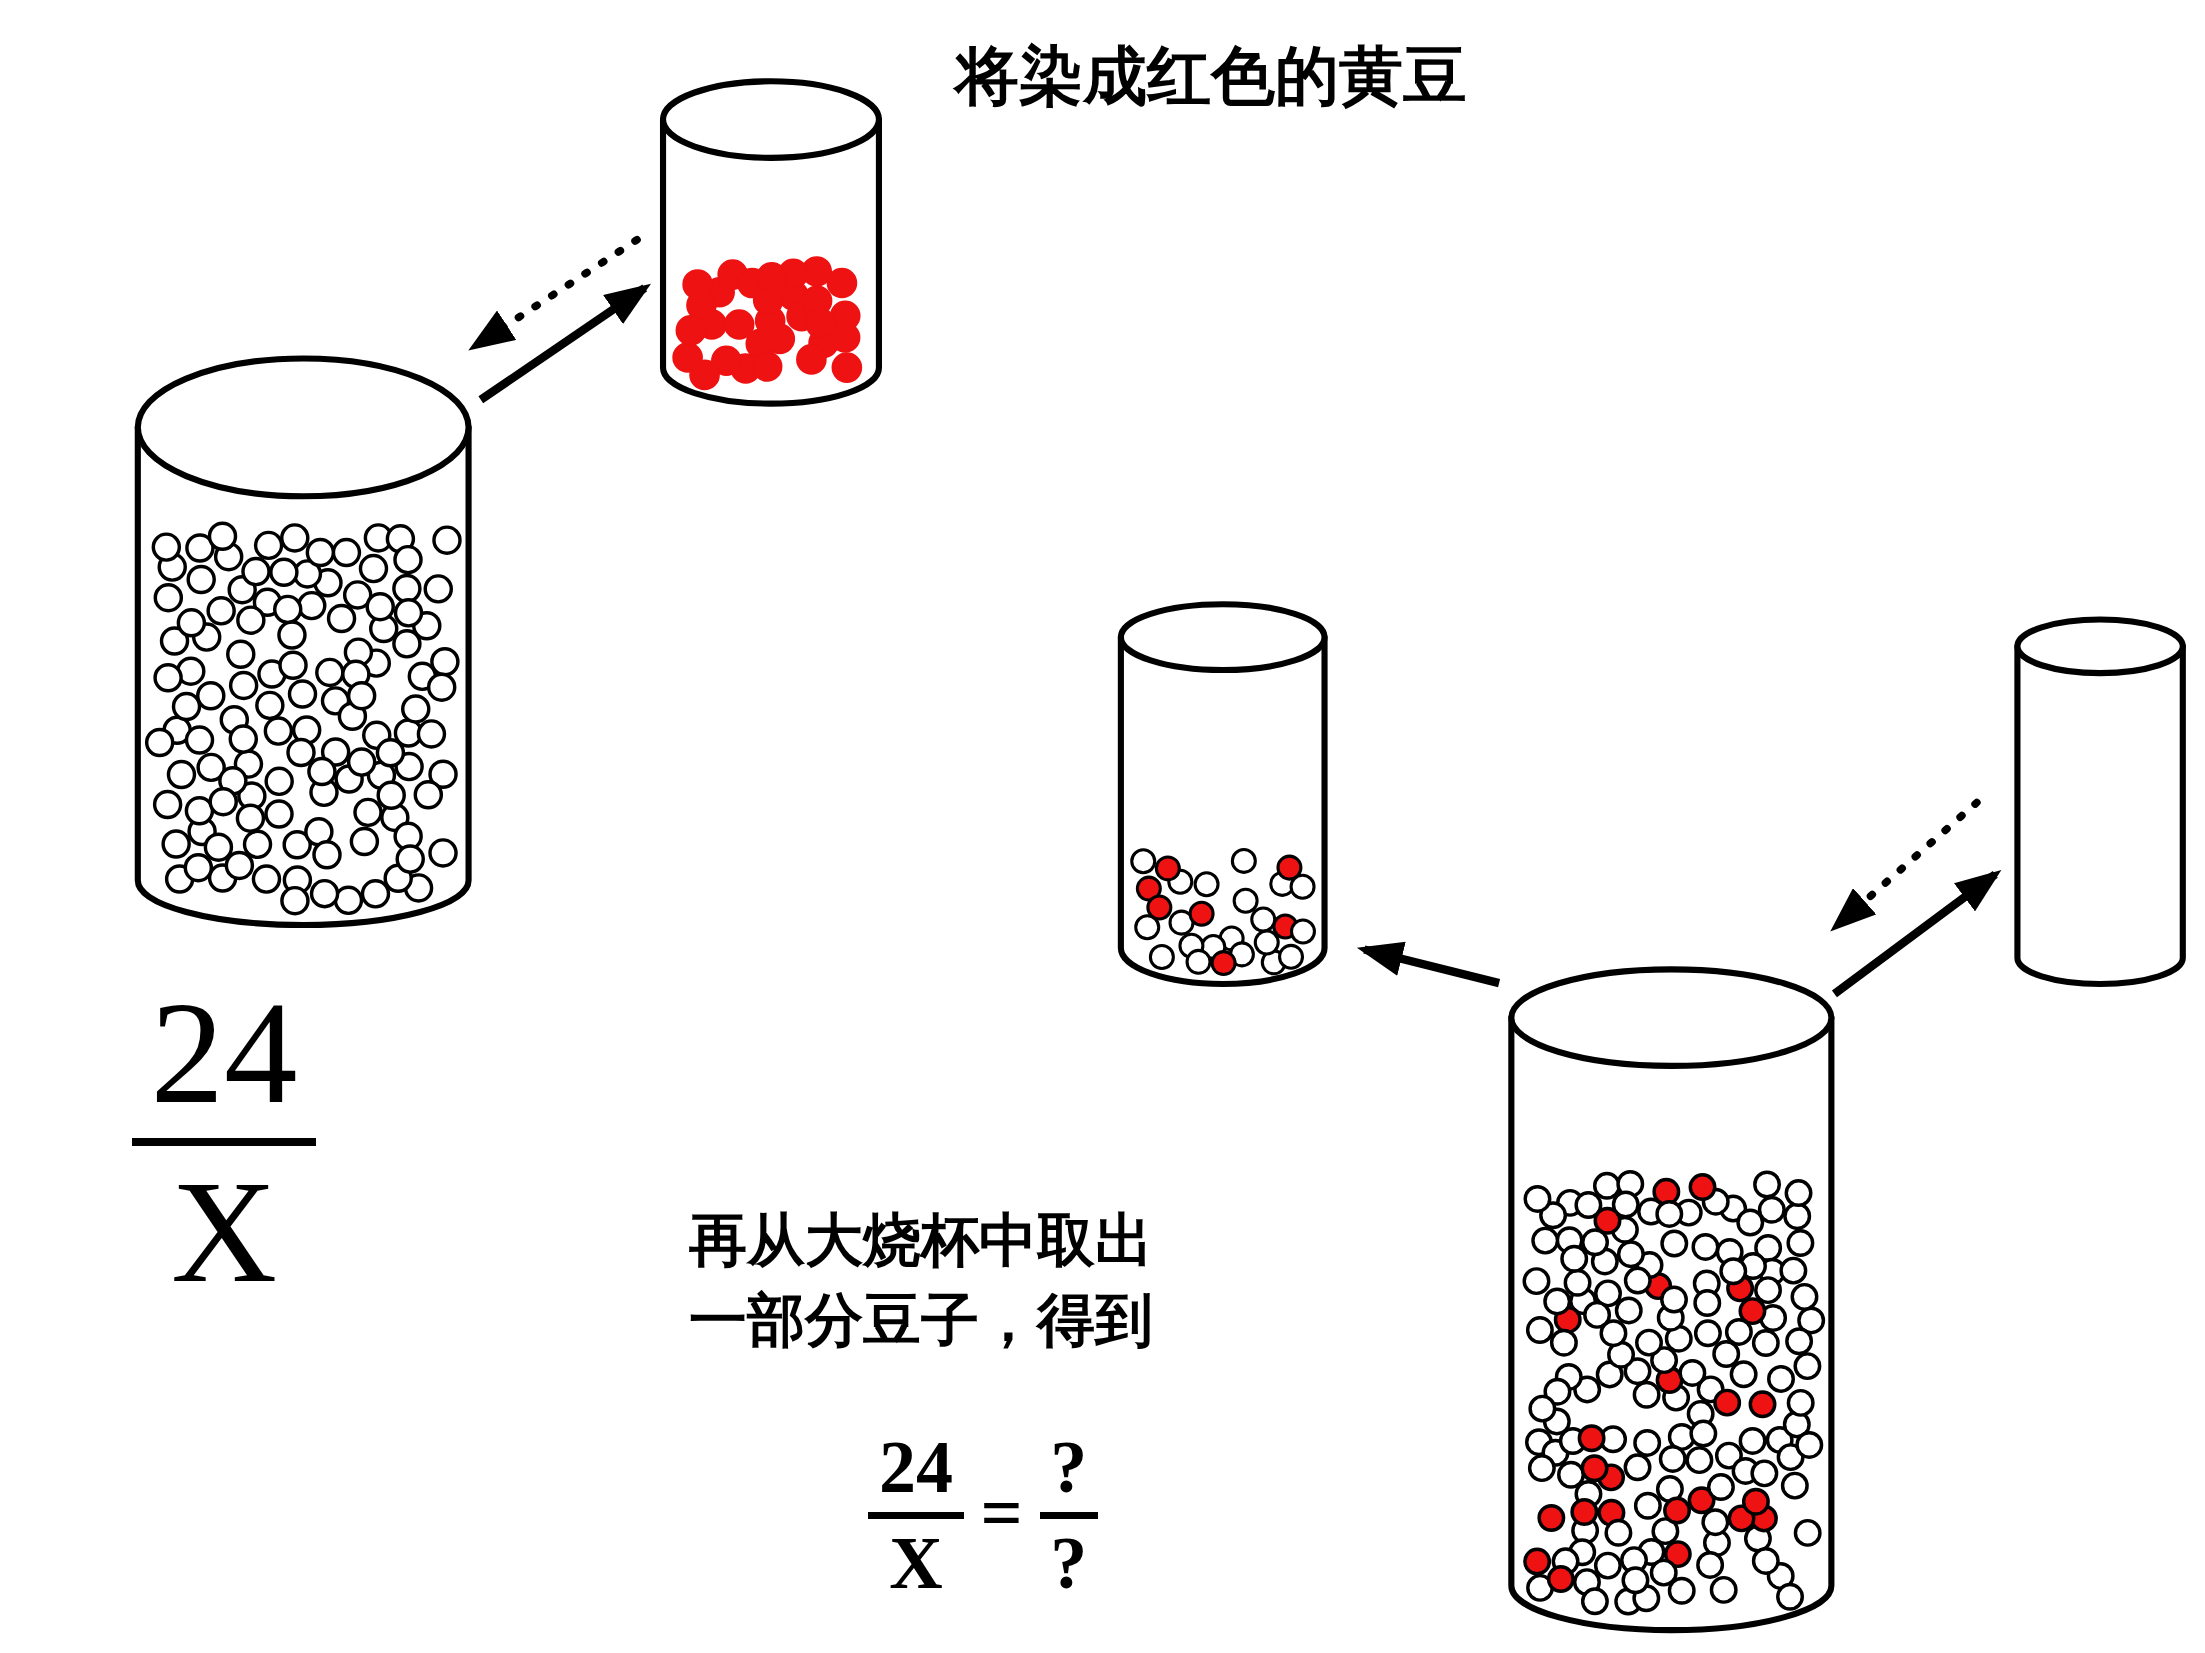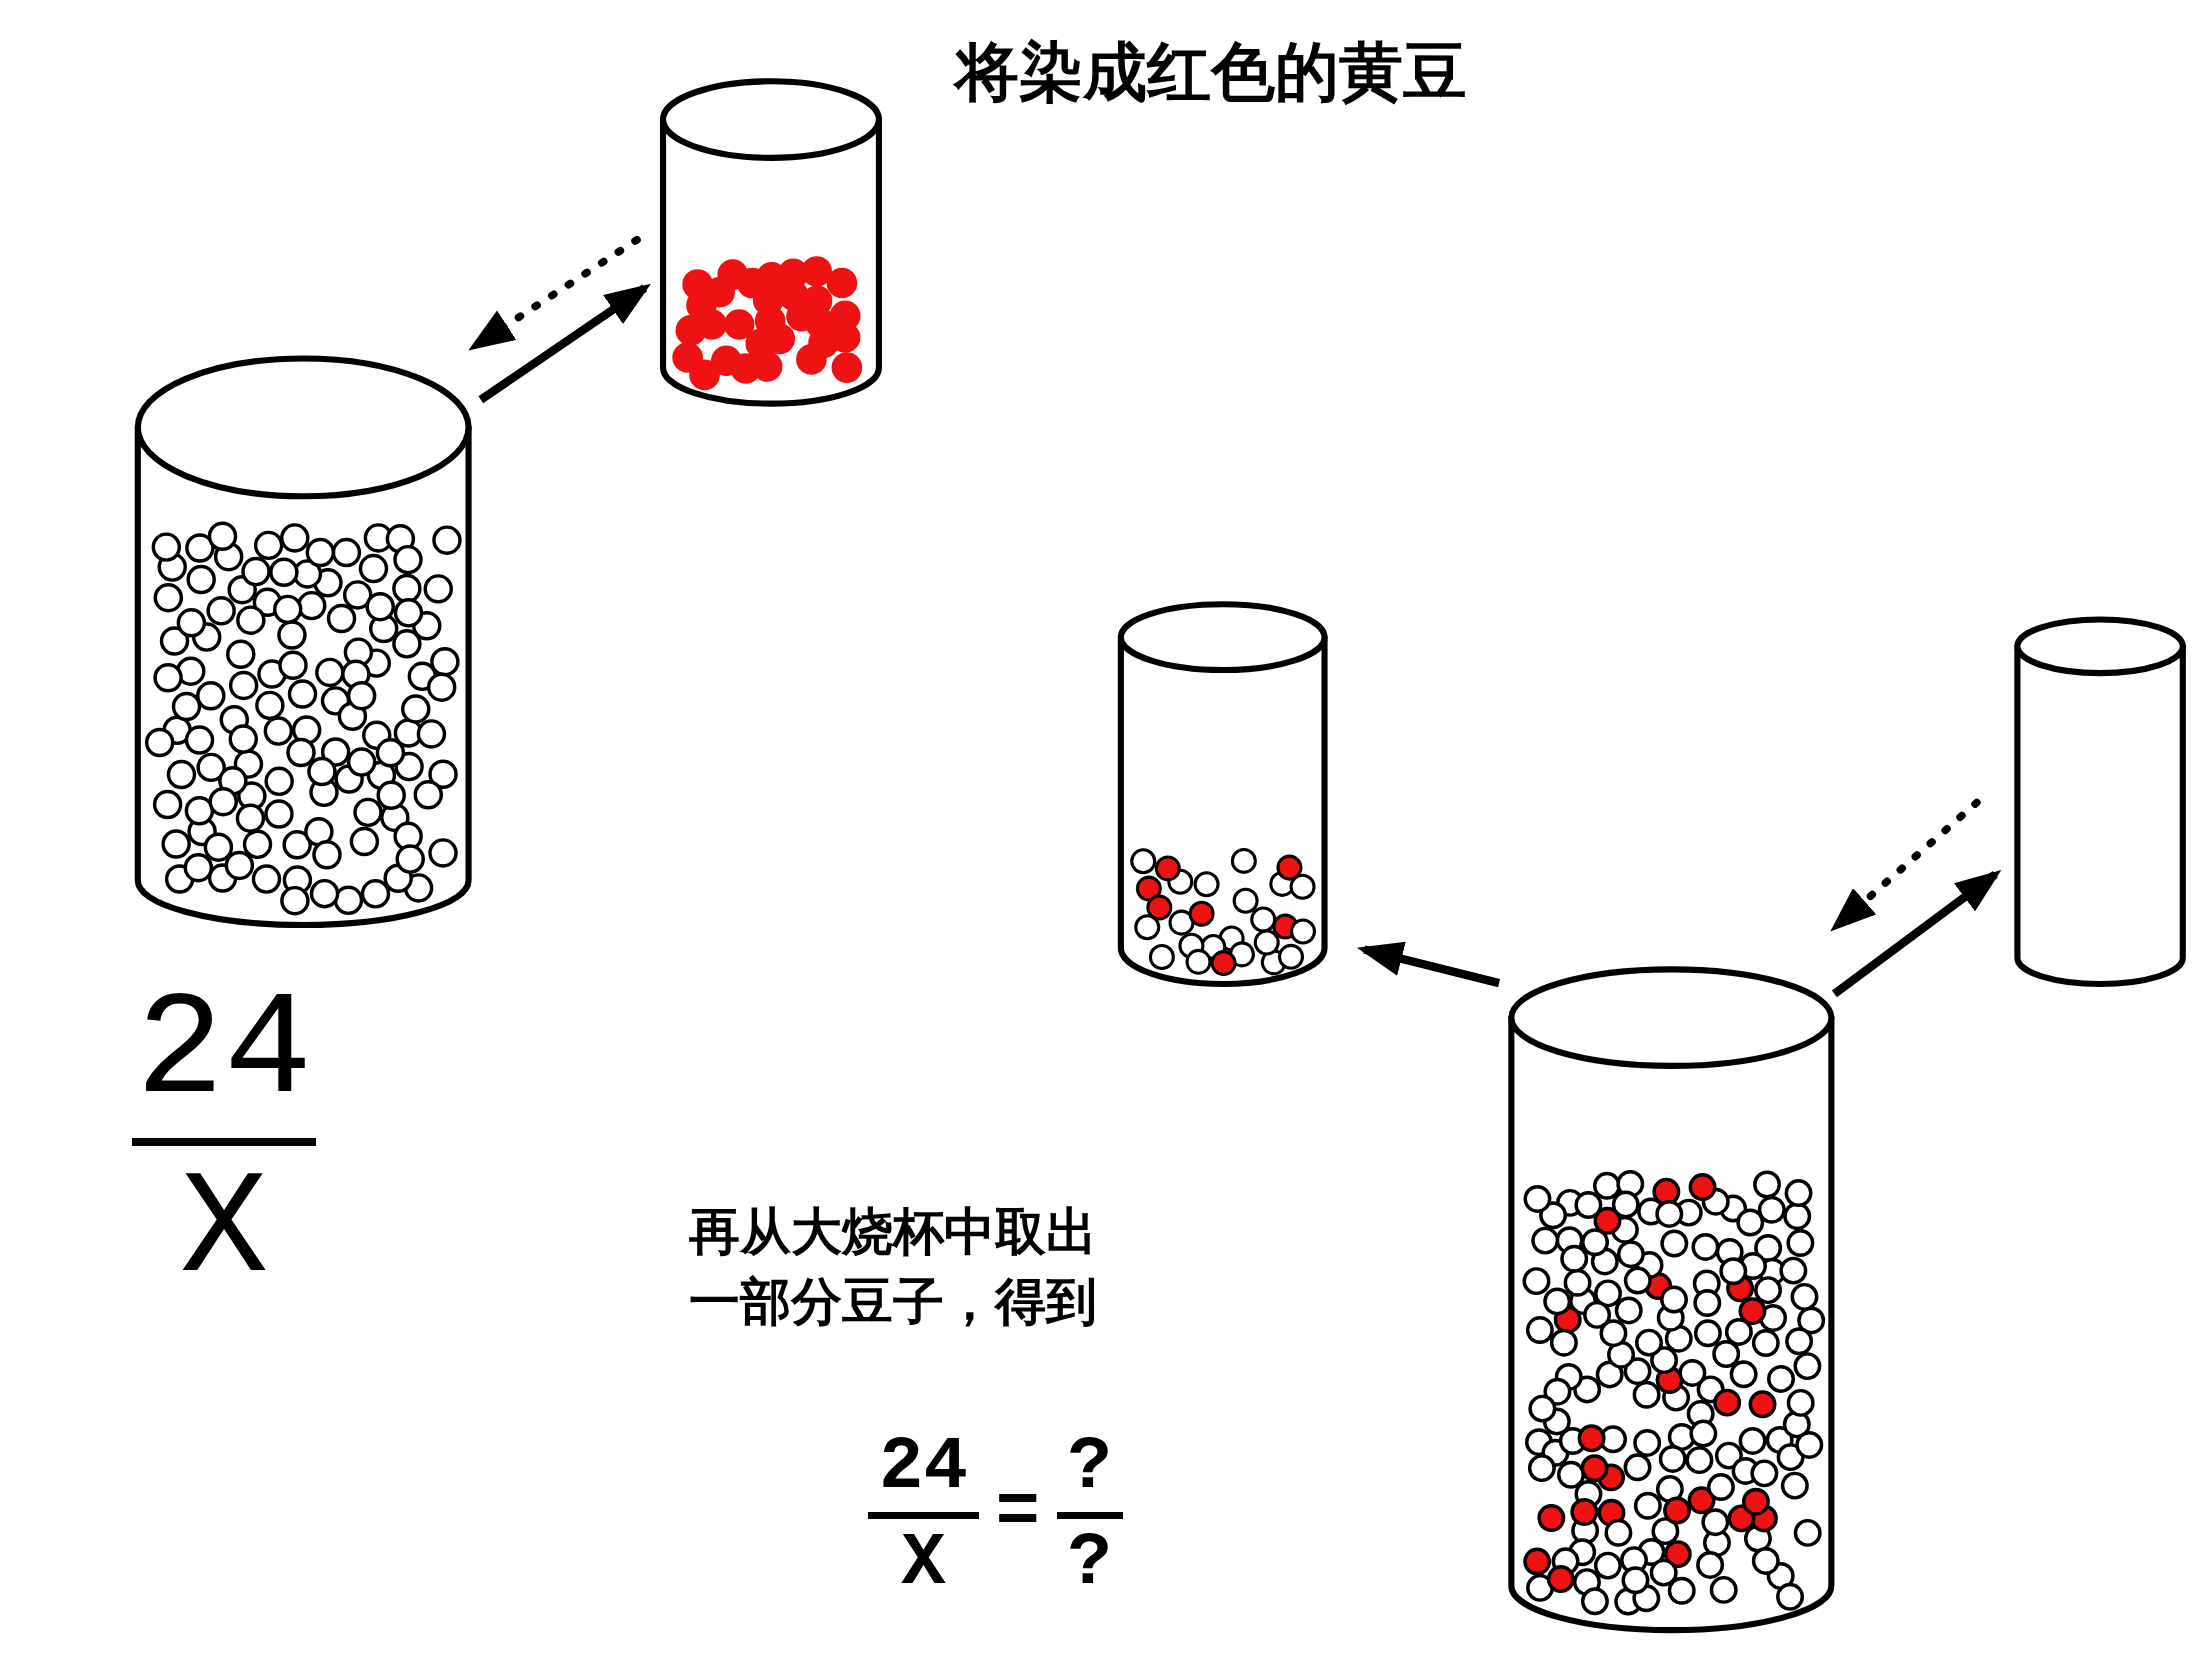--- a/index.html
+++ b/index.html
@@ -1,28 +1,28 @@
 <!DOCTYPE html>
 <html style="font-size:12.3px"><head>
 <meta charset="utf-8">
 <style>
   html,body{margin:0;padding:0;background:#fff;}
   .stage{
     position:relative;
     width:2205px;height:1654px;
     background:#ffffff;
     overflow:hidden;
-    font-family:Liberation Mono, monospace;
+    font-family:Liberation Serif, serif;
     color:#000;
   }
   .stage svg{position:absolute;left:0;top:0;}
   .caption{position:absolute;font-weight:700;color:#000;}
   .caption .line{display:block;white-space:nowrap;}
   #caption-top{left:955px;top:32px;font-size:64px;line-height:1.42;}
-  #caption-bottom{left:689px;top:1201px;font-size:51px;line-height:1.38;}
+  #caption-bottom{left:689px;top:1201px;font-size:58px;line-height:1.38;}
   #big-fraction{
     position:absolute;left:132px;top:979px;width:184px;
     text-align:center;font-size:147px;font-weight:400;line-height:1.0;
   }
   #big-fraction .num,#big-fraction .den{display:block;}
   #big-fraction .fbar{display:block;height:7.7px;background:#000;margin:12.3px 0;}
   #equation{
     position:absolute;left:879px;top:1430px;
     display:flex;align-items:center;gap:27.6px;
     font-size:74px;font-weight:700;line-height:1.0;

